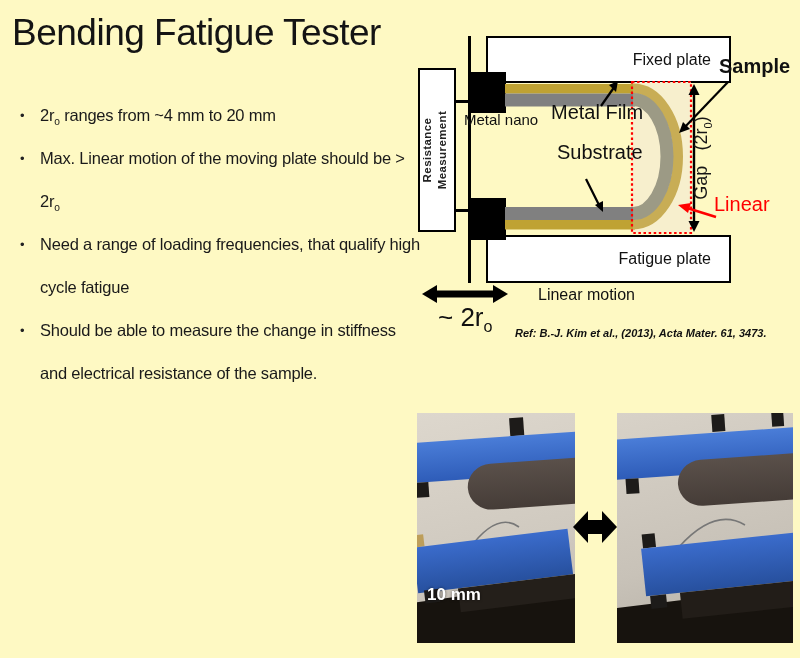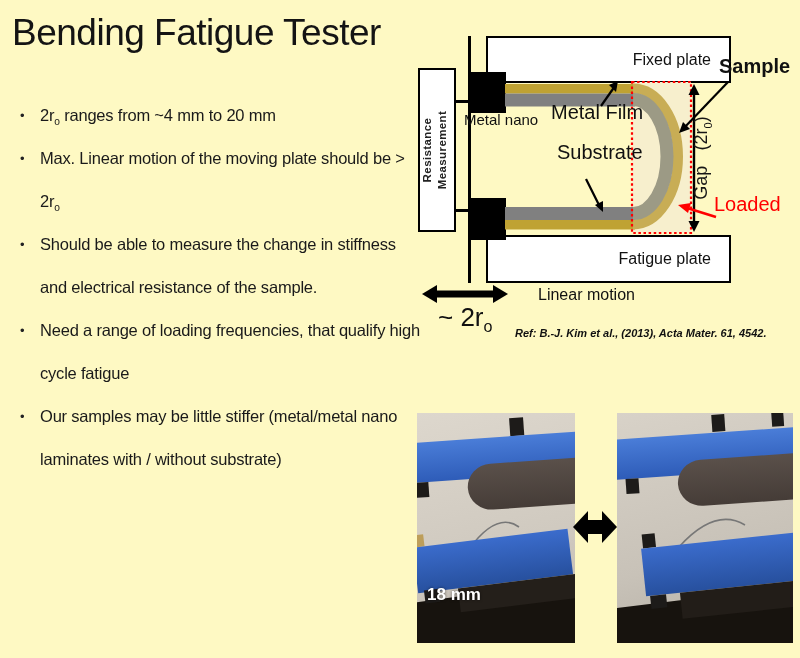--- a/index.html
+++ b/index.html
@@ -72,23 +72,22 @@
 </style>
 </head>
 <body>
 
 <div id="slide">
 
   <h1 id="title" class="abs">Bending Fatigue Tester</h1>
   <ul id="bullets" class="abs">
       <li><span>2r</span><sub>o</sub><span> ranges from ~4 mm to 20 mm</span></li>
       <li><span>Max. Linear motion of the moving plate should be &gt; 2r</span><sub>o</sub></li>
+      <li><span>Need a range of loading frequencies, that qualify high cycle fatigue</span></li>
       <li><span>Should be able to measure the change in stiffness and electrical resistance of the sample.</span></li>
-      <li><span>Need a range of loading frequencies, that qualify high cycle fatigue</span></li>
-      <li><span>Our samples may be little stiffer (metal/metal nano laminates with / without substrate)</span></li>
     </ul>
 
   <div id="res-box" class="abs"></div>
   <div id="res-label" class="abs">
     <div>Resistance</div>
     <div>Measurement</div>
   </div>
   <div id="wire-top" class="abs wire"></div>
   <div id="wire-bottom" class="abs wire"></div>
   <div id="frame-line" class="abs"></div>
@@ -152,27 +151,27 @@
   <div id="lbl-metal-grip" class="abs dlabel">Metal nano</div>
   <div id="lbl-metal-film" class="abs dlabel">Metal Film</div>
   <div id="lbl-substrate" class="abs dlabel">Substrate</div>
   <div id="lbl-sample" class="abs dlabel">Sample</div>
   <div id="lbl-gap" class="abs">
     <span>Gap</span>
     <span>&nbsp;</span>
     <span>(2r</span><sub class="subglyph">0</sub><span>)</span>
   </div>
   <div id="lbl-loaded" class="abs">
-    <div>Loaded</div>
+    <div>Linear</div>
   </div>
   <div id="lbl-linear-motion" class="abs dlabel">Linear motion</div>
   <div id="lbl-stroke" class="abs dlabel">
     <span>~ 2r</span><sub class="subglyph">o</sub>
   </div>
-  <div id="lbl-ref" class="abs">Ref: B.-J. Kim et al., (2013), Acta Mater. 61, 4542.</div>
+  <div id="lbl-ref" class="abs">Ref: B.-J. Kim et al., (2013), Acta Mater. 61, 3473.</div>
 
   <div id="photo-left" class="abs photo">
     <div class="abs base-slab" style="left:-10px; bottom:-20px; width:185px; height:72px; transform:rotate(-8deg);"></div>
     <div class="abs" style="left:-10px; top:14px; width:186px; height:96px; transform:rotate(-4deg);">
       <div class="abs knob" style="left:106px; top:-8px; width:14px; height:18px;"></div>
       <div class="abs blue-bar" style="left:0; top:10px; width:186px; height:40px;"></div>
       <div class="abs foam" style="left:60px; top:36px; width:130px; height:46px; border-radius:24px 0 0 24px / 50% 0 0 50%;"></div>
       <div class="abs knob" style="left:8px; top:50px; width:13px; height:15px;"></div>
     </div>
     <svg class="abs" style="left:0; top:0;" width="158" height="230" viewBox="0 0 158 230">
@@ -182,21 +181,21 @@
         <polygon points="13,148 23,143 23,153" stroke="none"></polygon>
         <polygon points="55,148 45,143 45,153" stroke="none"></polygon>
       </g>
     </svg>
     <div class="abs" style="left:0px; top:120px; width:170px; height:90px; transform:rotate(-7deg);">
       <div class="abs" style="left:0px; top:-8px; width:12px; height:12px; background:#bd9e5a;"></div>
       <div class="abs blue-bar2" style="left:0; top:4px; width:156px; height:46px;"></div>
       <div class="abs knob" style="left:6px; top:48px; width:15px; height:13px;"></div>
       <div class="abs" style="left:40px; top:50px; width:120px; height:24px; background:#241f1a;"></div>
     </div>
-    <div id="scale-label" class="abs">18 mm</div>
+    <div id="scale-label" class="abs">10 mm</div>
   </div>
 
   <svg id="between-arrow" class="abs" width="48" height="46" viewBox="0 0 48 46">
     <polygon points="2,23 17,7 17,16 31,16 31,7 46,23 31,39 31,30 17,30 17,39" fill="#000"></polygon>
   </svg>
 
   <div id="photo-right" class="abs photo">
     <div class="abs base-slab" style="left:-10px; bottom:-24px; width:205px; height:70px; transform:rotate(-7deg);"></div>
     <div class="abs" style="left:-12px; top:8px; width:215px; height:96px; transform:rotate(-4deg);">
       <div class="abs knob" style="left:110px; top:-6px; width:13px; height:17px;"></div>

